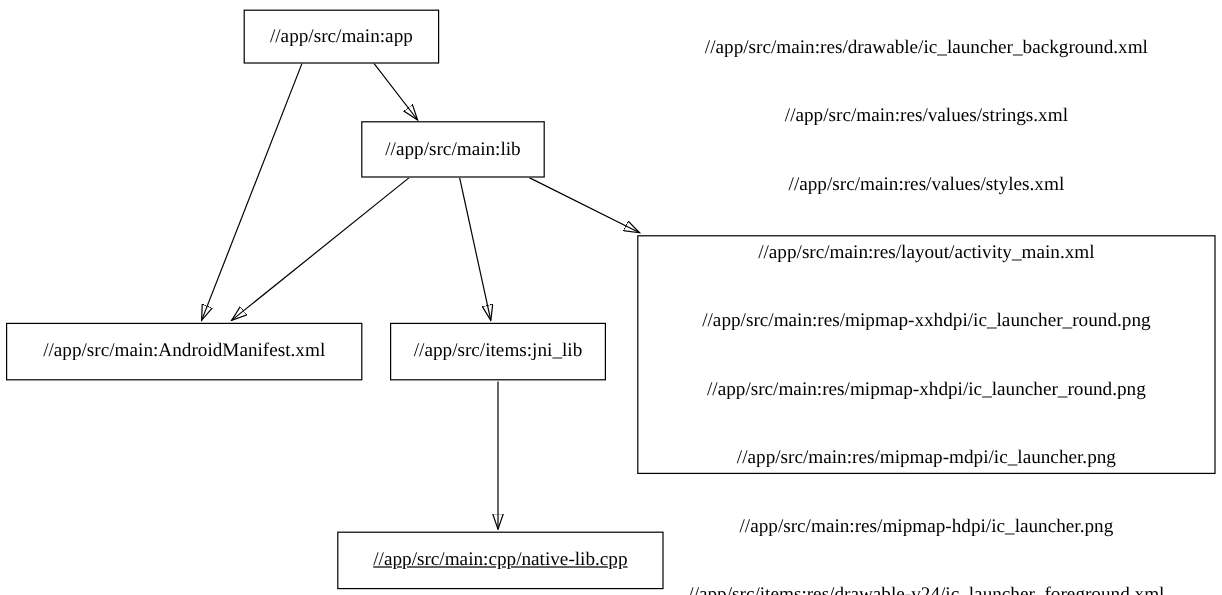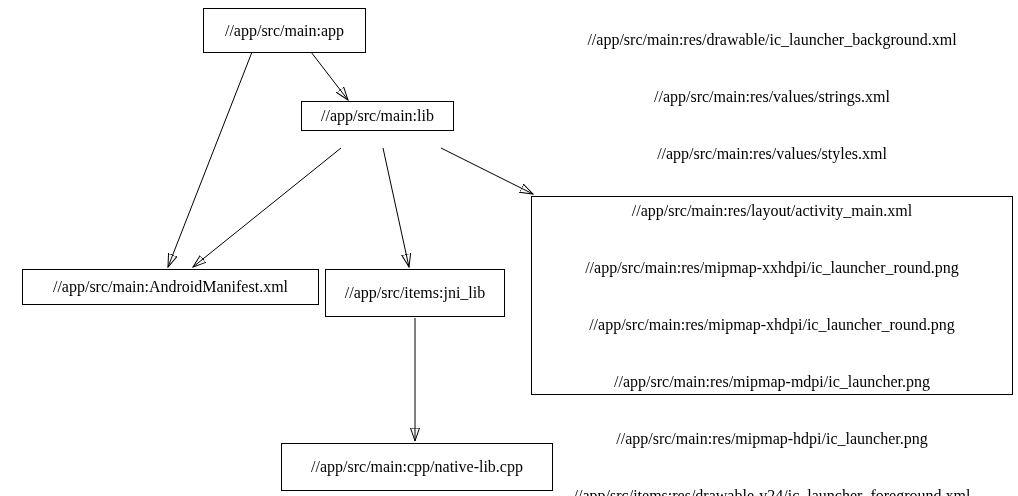--- a/index.html
+++ b/index.html
@@ -67,42 +67,42 @@
     <line x1="341" y1="148" x2="193" y2="267" marker-end="url(#arrow)"></line>
     <line x1="383" y1="148" x2="409" y2="267" marker-end="url(#arrow)"></line>
     <line x1="441" y1="148" x2="533" y2="194" marker-end="url(#arrow)"></line>
     <line x1="415" y1="318" x2="415" y2="441" marker-end="url(#arrow)"></line>
   </svg>
 
   <div class="node" style="left:203px; top:8px; width:163px; height:45px;">
     <span>//app/src/main:app</span>
   </div>
 
-  <div class="node" style="left:301px; top:101px; width:153px; height:30px;">
+  <div class="node" style="left:301px; top:101px; width:153px; height:47px;">
     <span>//app/src/main:lib</span>
   </div>
 
-  <div class="node" style="left:5px; top:269px; width:297px; height:36px;margin-left:17px;">
+  <div class="node" style="left:5px; top:269px; width:297px; height:48px;">
     <span>//app/src/main:AndroidManifest.xml</span>
   </div>
 
   <div class="node" style="left:325px; top:269px; width:180px; height:48px;">
     <span>//app/src/items:jni_lib</span>
   </div>
 
   <div class="node multiline" style="left:531px; top:196px; width:482px; height:199px;gap:38px;">
     <div>//app/src/main:res/drawable/ic_launcher_background.xml</div>
     <div>//app/src/main:res/values/strings.xml</div>
     <div>//app/src/main:res/values/styles.xml</div>
     <div>//app/src/main:res/layout/activity_main.xml</div>
     <div>//app/src/main:res/mipmap-xxhdpi/ic_launcher_round.png</div>
     <div>//app/src/main:res/mipmap-xhdpi/ic_launcher_round.png</div>
     <div>//app/src/main:res/mipmap-mdpi/ic_launcher.png</div>
     <div>//app/src/main:res/mipmap-hdpi/ic_launcher.png</div>
     <div>//app/src/items:res/drawable-v24/ic_launcher_foreground.xml</div>
     <div>...and 12 more items</div>
   </div>
 
-  <div class="node" style="left:281px; top:443px; width:272px; height:48px;">
+  <div class="node" style="left:281px; top:443px; width:272px; height:48px;text-decoration:underline;">
     <span>//app/src/main:cpp/native-lib.cpp</span>
   </div>
 
 </div>
 
 </body></html>

